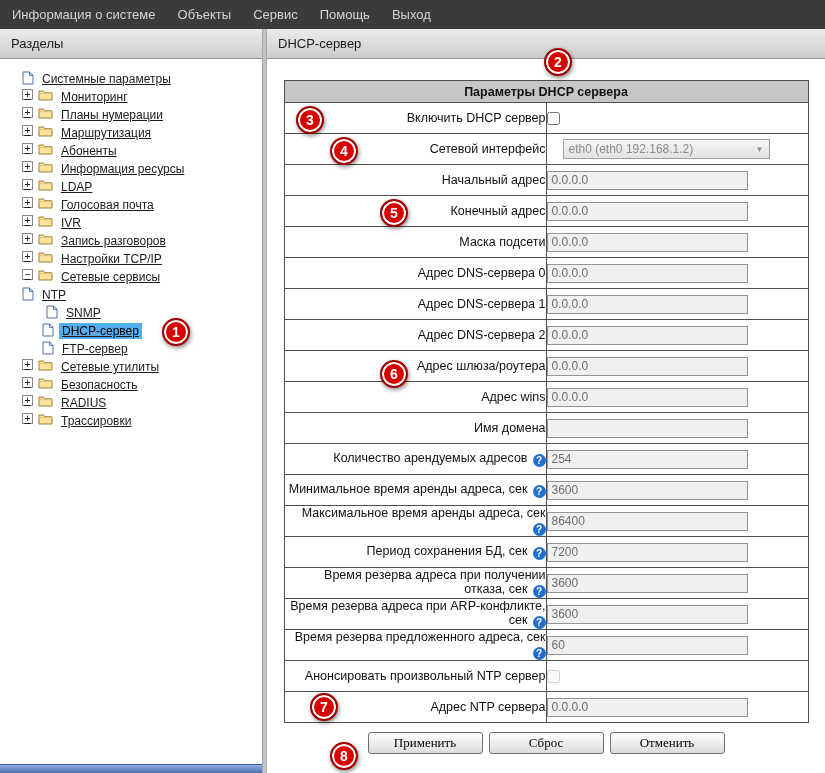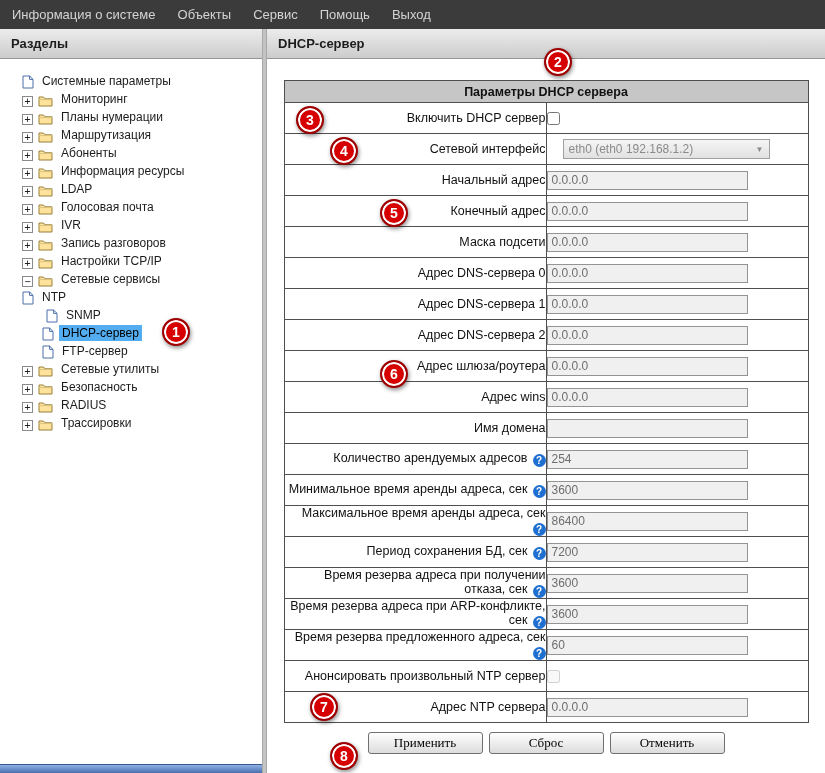--- a/index.html
+++ b/index.html
@@ -19,28 +19,28 @@
   .menu-item { color: #d4d4d4; font-size: 13px; cursor: pointer; white-space: nowrap; }
   
   .content { display: flex; height: 744px; }
   .sidebar { width: 262px; display: flex; flex-direction: column; background: #ffffff; }
   .divider { width: 5px; background: #c3c3c3; border-left: 1px solid #a8a8a8; border-right: 1px solid #a8a8a8; }
   .main { flex: 1; display: flex; flex-direction: column; background: #ffffff; }
   .panel-header {
     height: 30px; line-height: 29px; flex: none;
     background: linear-gradient(#ececec, #cccccc);
     border-bottom: 1px solid #949494;
-    font-weight: bold; font-size: 13px; color: #1c1c1c;
+    font-weight: normal; font-size: 13px; color: #1c1c1c;
     padding: 0 11px; white-space: nowrap;
   }
   
   .tree { flex: 1; padding-top: 12px; overflow: hidden; }
   .tree-row {
-    display: flex; align-items: flex-end; height: 18px;
-    font-size: 12px; color: #1c1c1c; cursor: pointer; white-space: nowrap;
+    display: flex; align-items: flex-start; height: 18px;
+    font-size: 12px; color: #1c1c1c; cursor: pointer; white-space: nowrap; text-decoration: underline;
   }
   .exp {
     flex: none; width: 11px; height: 11px;
     border: 1px solid #8a8a8a; background: #ffffff; color: #222222;
     font-size: 10px; line-height: 9px; text-align: center;
     margin-right: 5px; font-family: "DejaVu Sans Mono", monospace;
   }
   .icon { flex: none; margin-right: 5px; display: inline-flex; align-items: center; }
   .tree-label { padding: 1px 3px; }
   .tree-row.selected .tree-label { background: #54adf0; color: #000000; }

